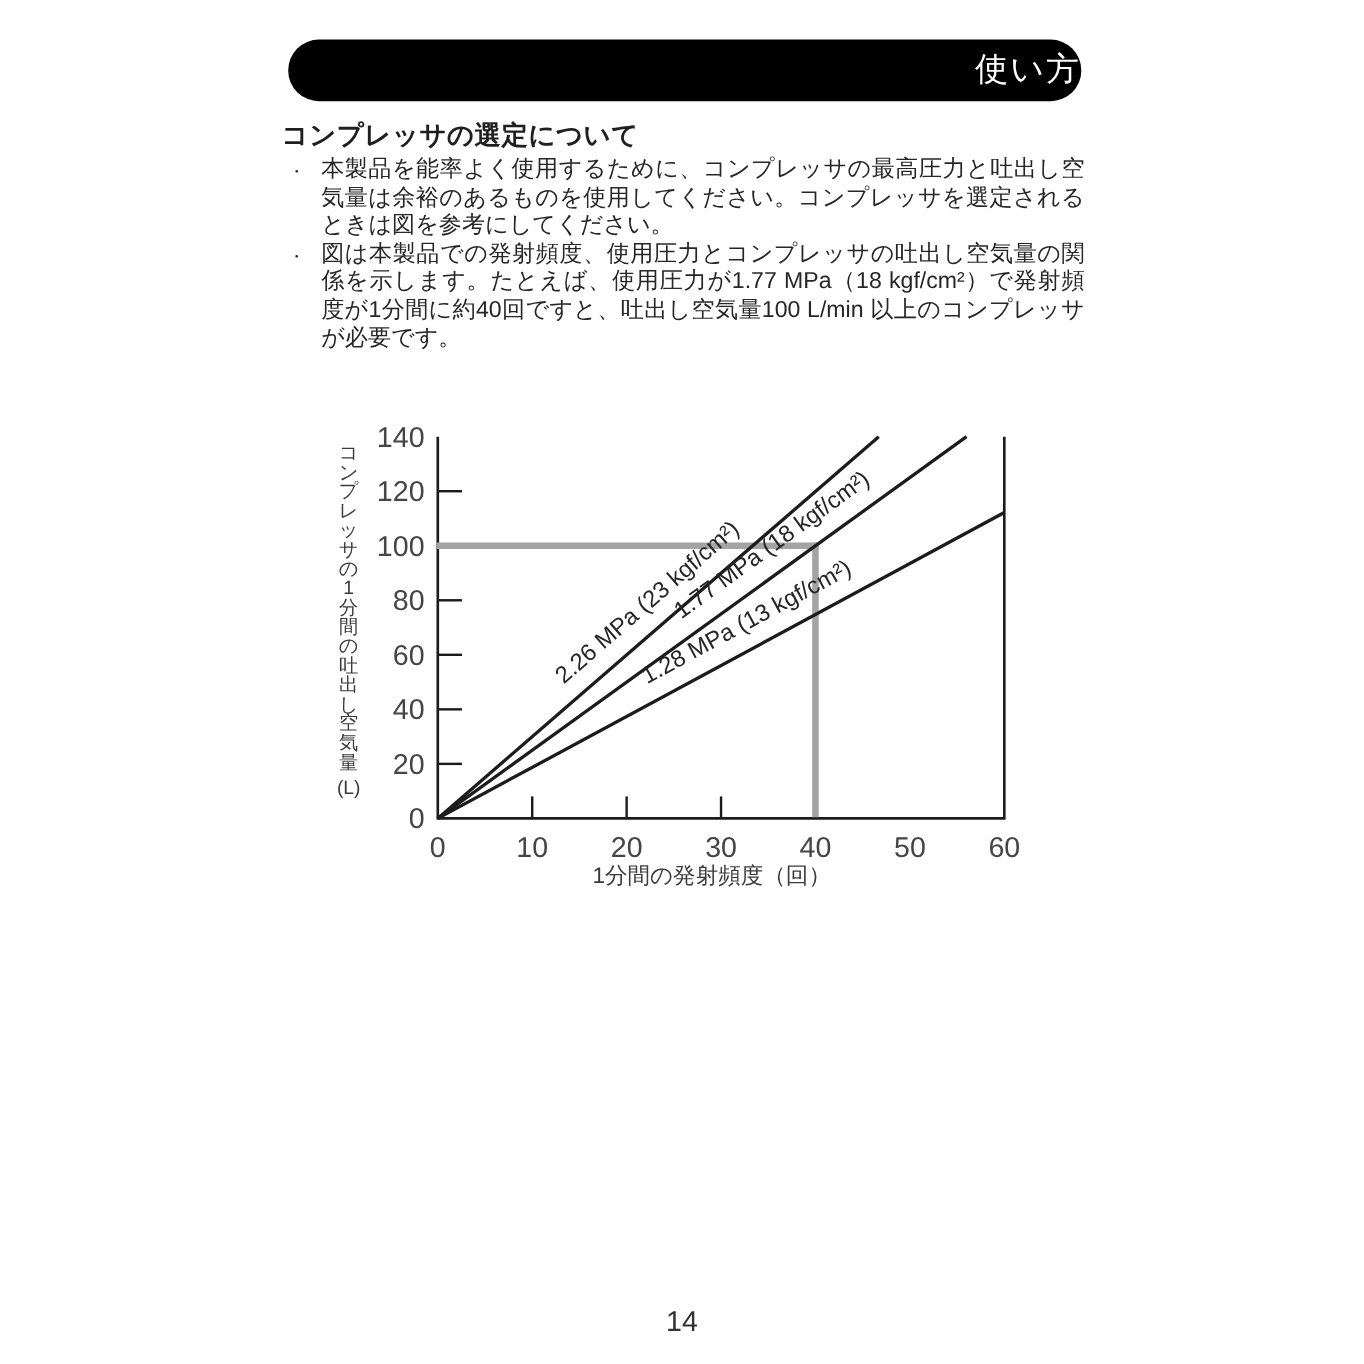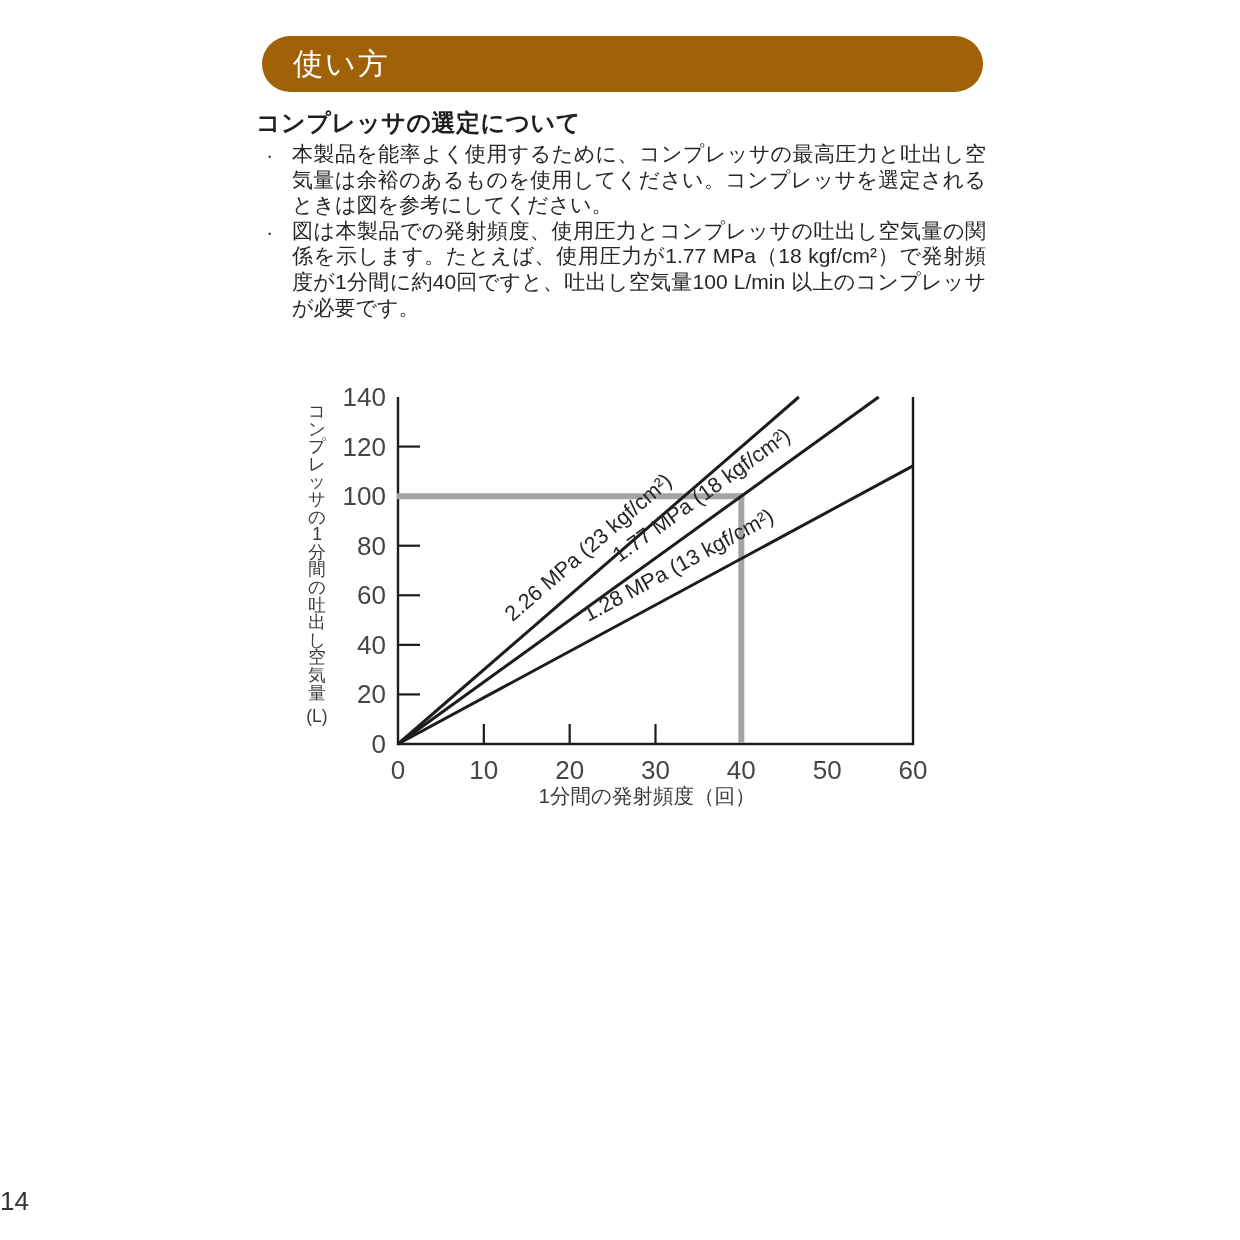--- a/index.html
+++ b/index.html
@@ -31,28 +31,28 @@
   .ylabel-vert{
     position:absolute;left:302px;top:403px;width:30px;
     font-size:17.5px;line-height:17.6px;color:#3a3a3a;text-align:center;
   }
   .ylabel-vert span{display:block;}
   .ylabel-unit{
     position:absolute;left:300px;top:706px;width:34px;text-align:center;
     font-size:17.5px;color:#3a3a3a;
   }
   .page-number{
-    position:absolute;left:0;top:1186px;width:1240px;text-align:left;
+    position:absolute;left:0;top:1186px;width:1240px;text-align:center;
     font-size:26px;color:#333333;
   }
 </style>
 </head>
 <body>
 
-<div class="pill" id="pill" style="background: #a16207; color: rgb(255, 255, 255);">
+<div class="pill" id="pill" style="background: #000000; color: rgb(255, 255, 255); text-align: right;">
   <span>使い方</span>
 </div>
 
 <div class="section-title">コンプレッサの選定について</div>
 
 <div class="bullets">
   <div class="bullet">
     <span class="marker">・</span>
     <span class="btext">本製品を能率よく使用するために、コンプレッサの最高圧力と吐出し空気量は余裕のあるものを使用してください。コンプレッサを選定されるときは図を参考にしてください。</span>
   </div>

